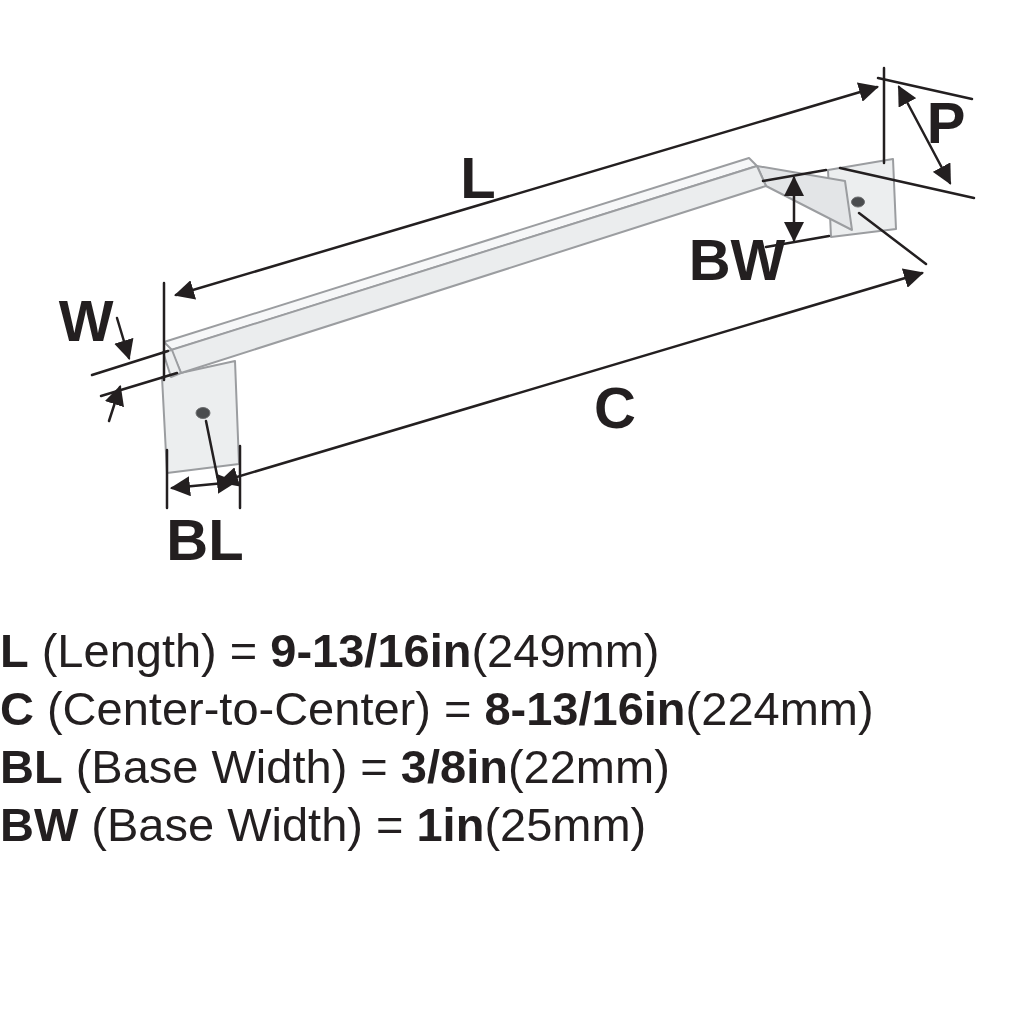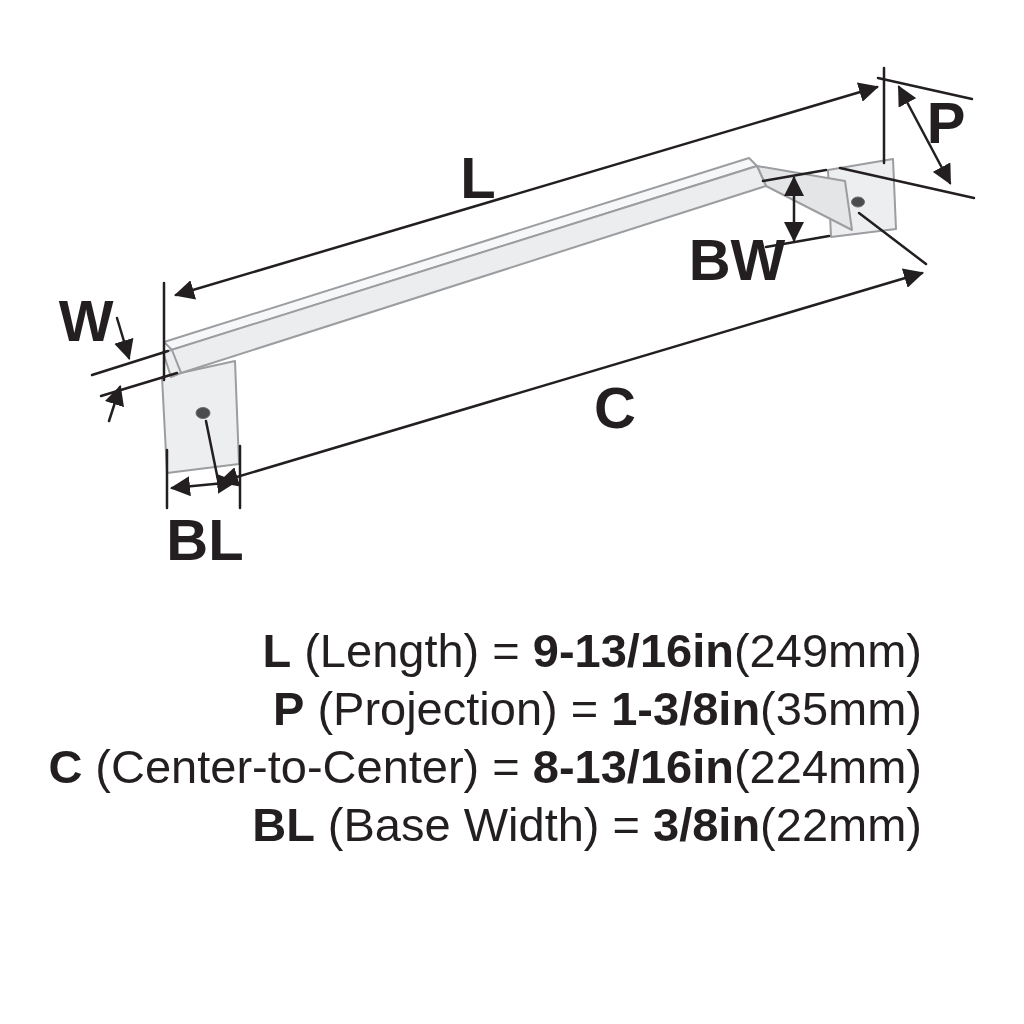--- a/index.html
+++ b/index.html
@@ -13,21 +13,21 @@
   .hole{stroke:#6d6e70;stroke-width:1;}
   
   .dim{stroke:#231f20;stroke-width:2.5;fill:none;stroke-linecap:round;}
   .dim-arrow{marker-start:url(#arrowhead);marker-end:url(#arrowhead);}
   .dim-arrow-end{marker-end:url(#arrowhead);}
   .lbl{
     font-family:"Liberation Sans",sans-serif;
     font-weight:bold;font-size:58px;fill:#231f20;
   }
   
-  .specs{width:922px;text-align:right;padding-top:22px;}
+  .specs{width:922px;text-align:left;padding-top:22px;}
   .spec-row{font-size:47px;line-height:58px;white-space:nowrap;}
   .spec-abbr{font-weight:bold;margin-right:13px;}
   .spec-label{font-weight:normal;margin-right:13px;}
   .spec-value{font-weight:bold;}
   .spec-metric{font-weight:normal;}
 </style>
 </head>
 <body>
 
 <div class="canvas">
@@ -96,18 +96,18 @@
     <g>
       <line class="dim" x1="167" y1="450" x2="167" y2="508"></line>
       <line class="dim" x1="240" y1="446" x2="240" y2="508"></line>
       <line class="dim dim-arrow" x1="172" y1="488" x2="235" y2="482"></line>
       <text class="lbl" x="205" y="560" text-anchor="middle">BL</text>
     </g>
   </svg>
 
   <div class="specs">
     <div class="spec-row"><span class="spec-abbr">L</span><span class="spec-label">(Length) =</span><span class="spec-value">9-13/16in</span><span class="spec-metric">(249mm)</span></div>
-    <div class="spec-row"><span class="spec-abbr">P</span><span class="spec-label">(Projection) =</span><span class="spec-value">1-3/8in</span><span class="spec-metric">(35mm)</span></div>
     <div class="spec-row"><span class="spec-abbr">C</span><span class="spec-label">(Center-to-Center) =</span><span class="spec-value">8-13/16in</span><span class="spec-metric">(224mm)</span></div>
     <div class="spec-row"><span class="spec-abbr">BL</span><span class="spec-label">(Base Width) =</span><span class="spec-value">3/8in</span><span class="spec-metric">(22mm)</span></div>
+    <div class="spec-row"><span class="spec-abbr">BW</span><span class="spec-label">(Base Width) =</span><span class="spec-value">1in</span><span class="spec-metric">(25mm)</span></div>
   </div>
 
 </div>
 
 </body></html>

